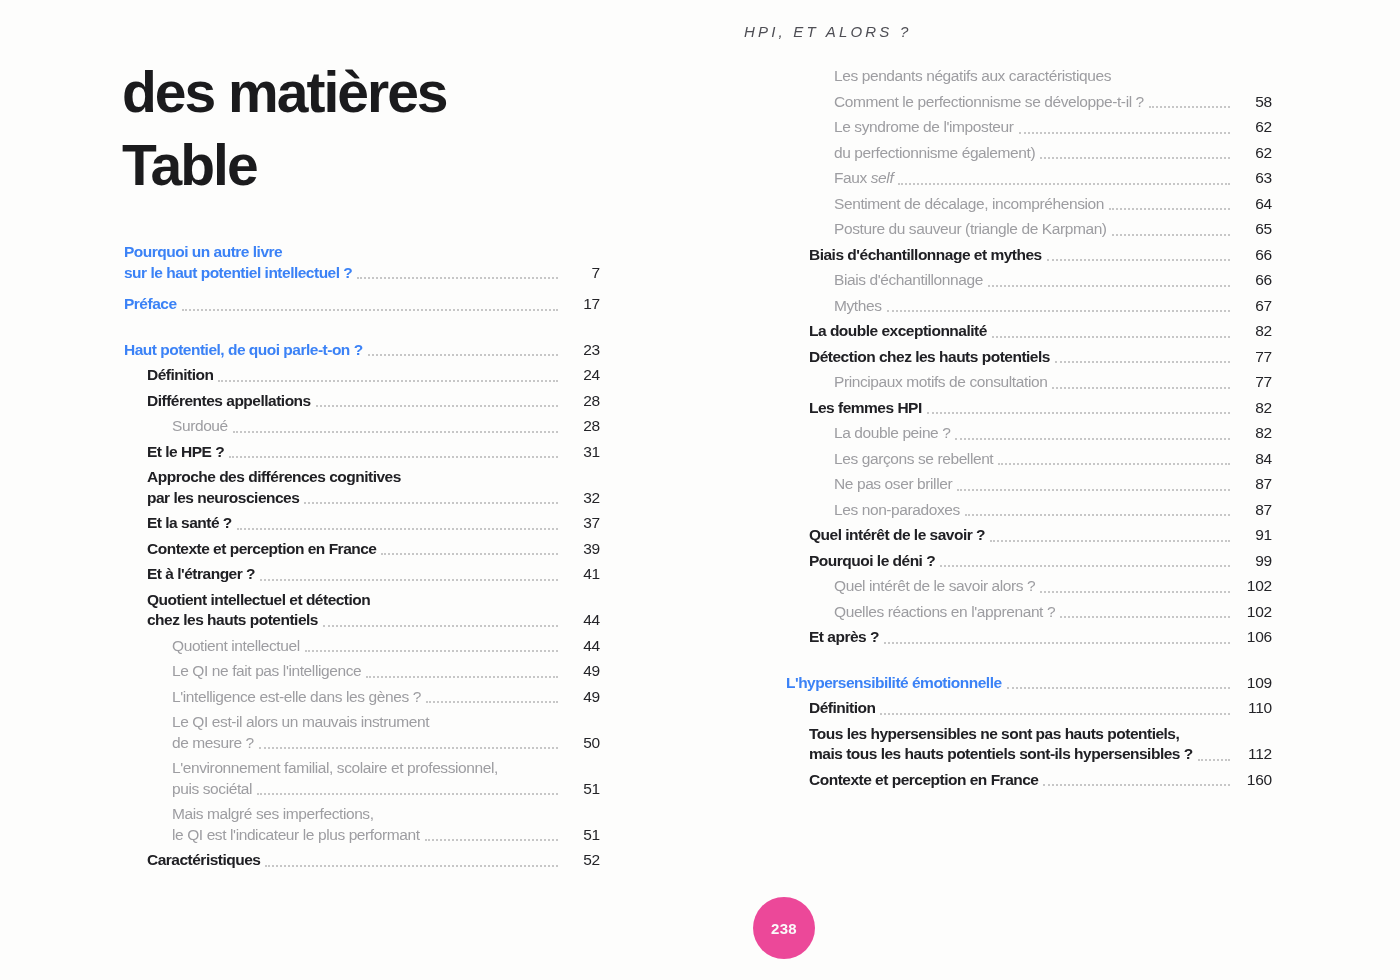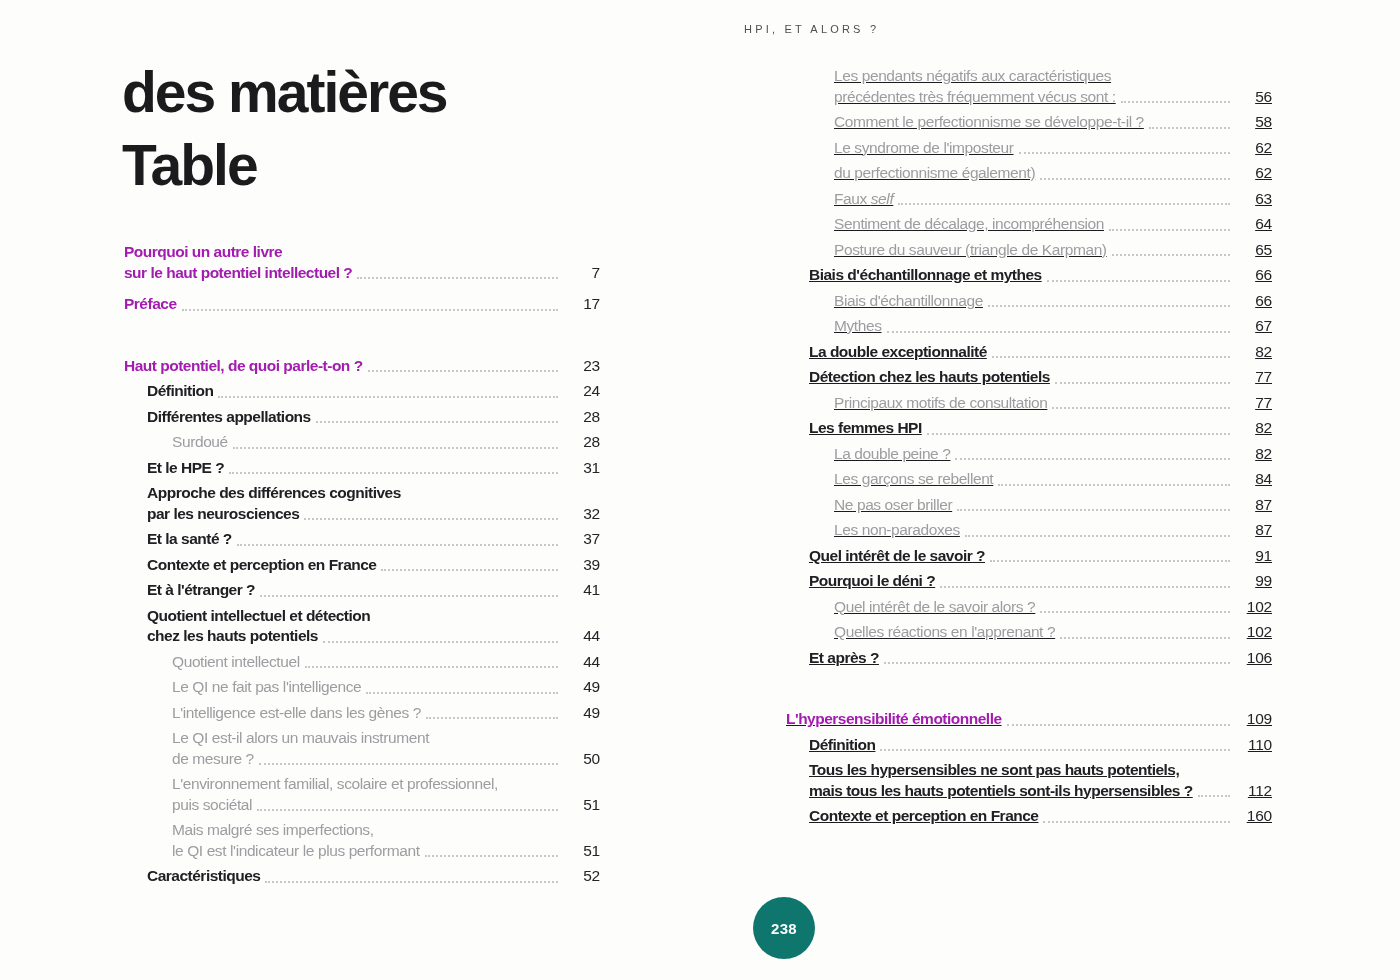--- a/index.html
+++ b/index.html
@@ -9,57 +9,58 @@
     font-family: "Liberation Sans", sans-serif;
     position: relative;
     overflow: hidden;
     color: #1c1c1e;
   }
   .page { position: absolute; inset: 0; }
 
   .running-header {
     position: absolute;
     top: 23px; left: 744px;
-    font-size: 11px;
+    font-size: 15px;
     letter-spacing: 3.2px;
     color: #4e4e54;
     white-space: nowrap;
+    font-style: italic;
   }
 
   .toc-title {
     position: absolute;
     left: 122px; top: 56px;
     font-size: 57px;
     font-weight: 700;
     line-height: 73px;
     letter-spacing: -2px;
     color: #1b1b1d;
   }
 
   .col {
     position: absolute;
     display: flex;
     flex-direction: column;
   }
   .col-left  { left: 124px; top: 242px; width: 476px; }
-  .col-right { left: 786px; top: 66px;  width: 486px; text-decoration: underline; }
+  .col-right { left: 786px; top: 66px;  width: 486px; }
 
   .toc-entry { margin-bottom: 5px; }
   .toc-entry.gap-sm { margin-top: 6px; }
-  .toc-entry.gap-lg { margin-top: 36px; }
+  .toc-entry.gap-lg { margin-top: 20px; }
 
   .toc-line {
     font-size: 15.5px;
     line-height: 20.5px;
     letter-spacing: -0.4px;
   }
   .toc-line.last { display: flex; align-items: flex-end; }
   .toc-text { flex: 0 0 auto; white-space: nowrap; }
 
-  .level-1 .toc-text { font-weight: 700; letter-spacing: -0.5px; color: #a21caf; }
+  .level-1 .toc-text { font-weight: 700; letter-spacing: -0.5px; color: #3b82f6; }
   .level-2 { padding-left: 23px; }
   .level-2 .toc-text { font-weight: 700; letter-spacing: -0.5px; color: #202024; }
   .level-3 { padding-left: 48px; }
   .level-3 .toc-text { font-weight: 400; color: #9d9da1; }
 
   .leader {
     flex: 1 1 auto;
     min-width: 6px;
     border-bottom: 2px dotted #c7c7c7;
     margin: 0 12px 4px 5px;
@@ -73,21 +74,21 @@
     font-size: 15.5px;
     color: #242428;
     letter-spacing: -0.2px;
   }
 
   .page-badge {
     position: absolute;
     left: 753px; top: 897px;
     width: 62px; height: 62px;
     border-radius: 50%;
-    background: #0f766e;
+    background: #ec4899;
     color: #fafafa;
     display: flex;
     align-items: center;
     justify-content: center;
     font-size: 15px;
     font-weight: 700;
     letter-spacing: 0.3px;
   }
 
   i { font-style: italic; }
@@ -242,25 +243,20 @@
           <span class="toc-text">Caractéristiques</span>
           <span class="leader"></span>
           <span class="pagenum">52</span>
         </div>
       </div>
     </div>
 
   <div class="col col-right" id="col-right">
       <div class="toc-entry level-3">
         <div class="toc-line"><span class="toc-text">Les pendants négatifs aux caractéristiques</span></div>
-        <div class="toc-line last">
-          <span class="toc-text">précédentes très fréquemment vécus sont :</span>
-          <span class="leader"></span>
-          <span class="pagenum">56</span>
-        </div>
       </div>
       <div class="toc-entry level-3">
         <div class="toc-line last">
           <span class="toc-text">Comment le perfectionnisme se développe-t-il ?</span>
           <span class="leader"></span>
           <span class="pagenum">58</span>
         </div>
       </div>
       <div class="toc-entry level-3">
         <div class="toc-line last">

